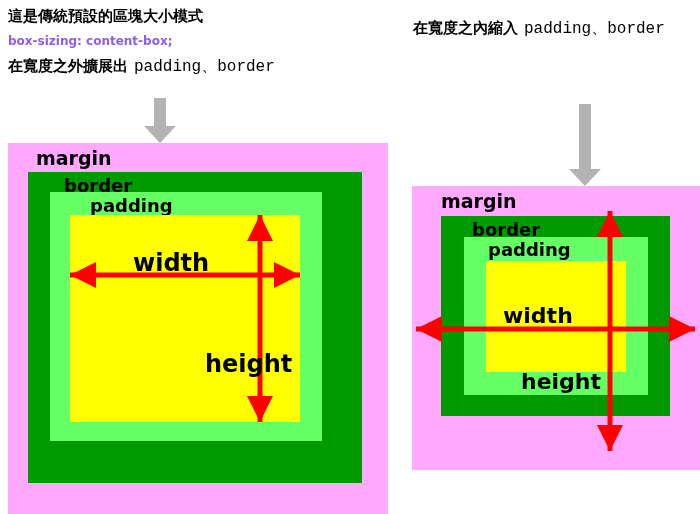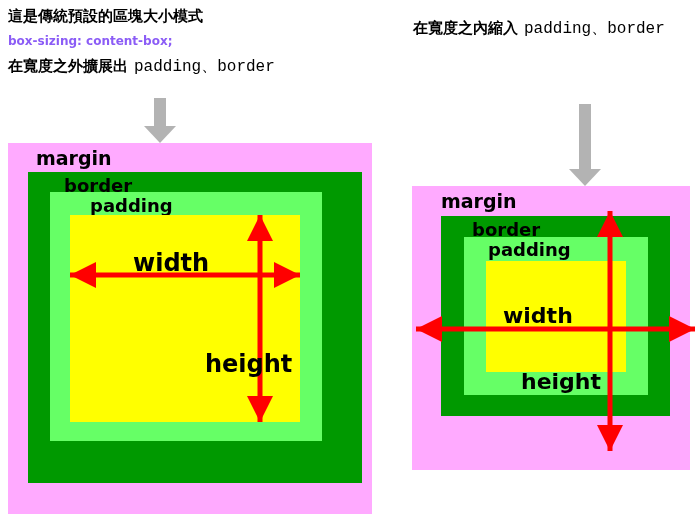--- a/index.html
+++ b/index.html
@@ -56,20 +56,21 @@
     width: 0; height: 0;
     border-left: 16px solid transparent;
     border-right: 16px solid transparent;
     border-top: 17px solid #b3b3b3;
   }
 
   
   .bm-margin {
     position: absolute;
     background: #ffaaff;
+    padding-left: 16px;
   }
   .bm-border {
     position: absolute;
     background: #009900;
     text-align: right;
   }
   .bm-padding {
     position: absolute;
     background: #66ff66;
     text-decoration: underline;

